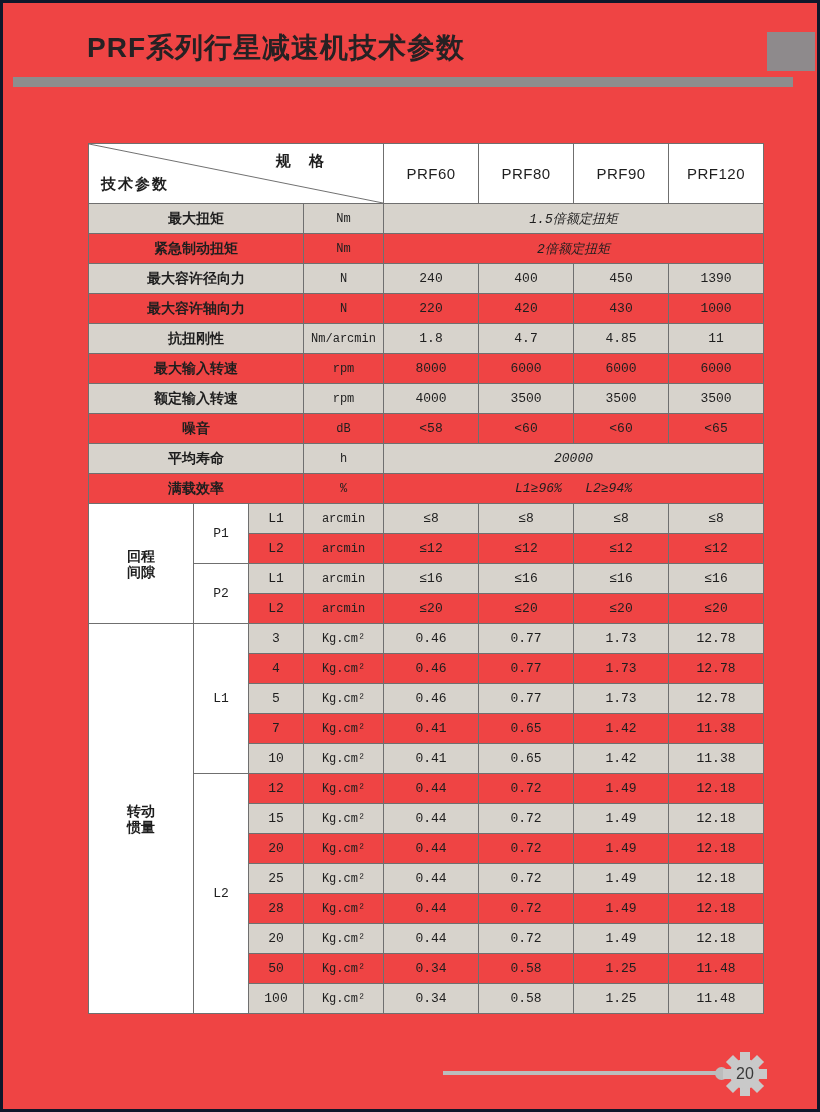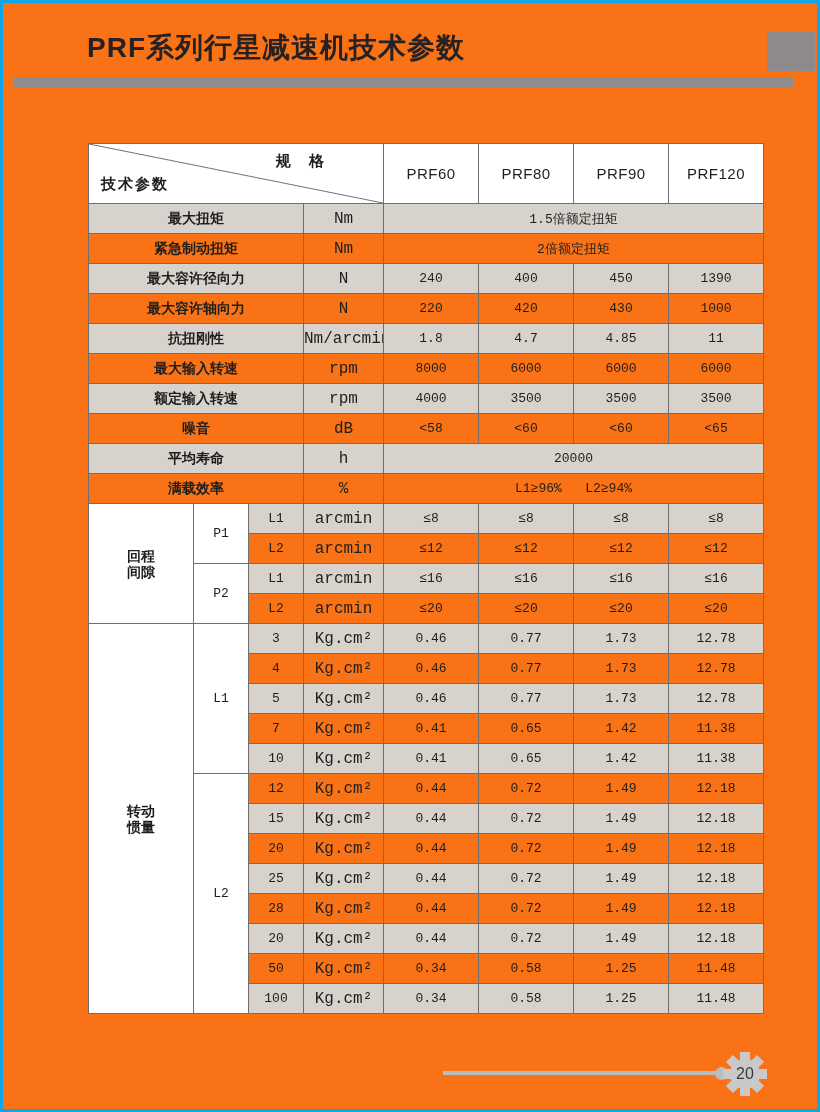--- a/index.html
+++ b/index.html
@@ -1,37 +1,37 @@
 <!DOCTYPE html>
 <html><head>
 <meta charset="utf-8">
 <style>
   html,body { margin:0; padding:0; background:#fff; }
-  .page { position:relative; width:820px; height:1112px; background:#f97316;
-          border:3px solid #0ea5e9; box-sizing:border-box; overflow:hidden;
+  .page { position:relative; width:820px; height:1112px; background:#ef4444;
+          border:3px solid #0f172a; box-sizing:border-box; overflow:hidden;
           font-family:"Liberation Sans", sans-serif; }
 
   .title { position:absolute; left:84px; top:26px; font-size:28px; font-weight:bold;
            color:#262123; letter-spacing:1px; white-space:nowrap; }
   .title-bar { position:absolute; left:10px; top:74px; width:780px; height:10px; background:#8d8d8d; }
   .corner-rect { position:absolute; left:764px; top:29px; width:48px; height:39px; background:#8e8a8c; }
 
   table.spec { position:absolute; left:85px; top:140px; width:675px;
                border-collapse:collapse; table-layout:fixed; }
   .spec td { border:1px solid #6f6f6f; text-align:center; vertical-align:middle;
              color:#1e1e1e; padding:0; overflow:hidden; }
   .spec tr { height:30px; }
   .spec tr.hd { height:60px; }
   .spec tr.g td { background:#d7d3cc; }
   .spec td.grp { background:#ffffff !important; }
 
   .lbl  { font-weight:bold; font-size:14px;margin-left:43px; }
-  .unit { font-family:"Liberation Mono", monospace; font-size:16px; }
+  .unit { font-family:"Liberation Mono", monospace; font-size:12px; }
   .val  { font-family:"Liberation Mono", monospace; font-size:13px; }
-  .span-val { white-space:pre; }
+  .span-val { white-space:pre;font-style:italic; }
   .sub  { font-family:"Liberation Mono", monospace; font-size:13px; }
   .colh { font-size:15px; letter-spacing:0.5px; background:#fff; }
   .grp-cn { font-weight:bold; font-size:14px; }
   .grp-en { font-family:"Liberation Mono", monospace; font-size:13px; }
   .two-line { display:inline-block; width:2.2em; line-height:16px; }
 
   td.diag { position:relative; background:#fff; }
   .diag-svg { position:absolute; left:0; top:0; width:100%; height:100%; }
   .diag-svg line { stroke:#6f6f6f; stroke-width:1; }
   .diag-top { position:absolute; right:52px; top:8px; font-weight:bold; font-size:15px; letter-spacing:7px;text-align:right; }

